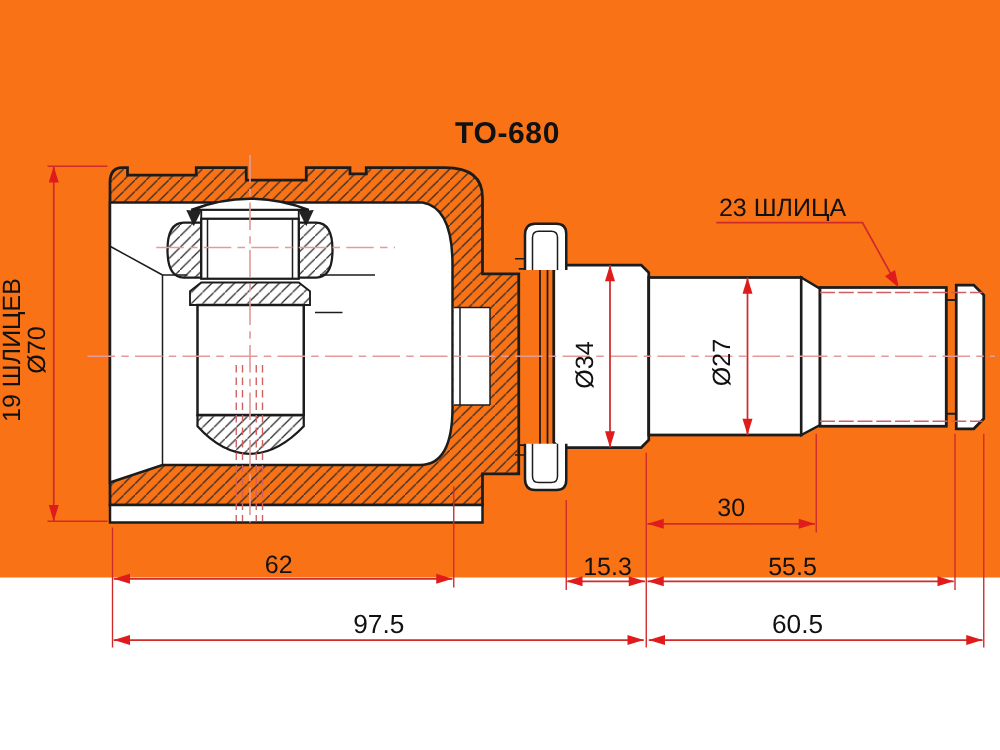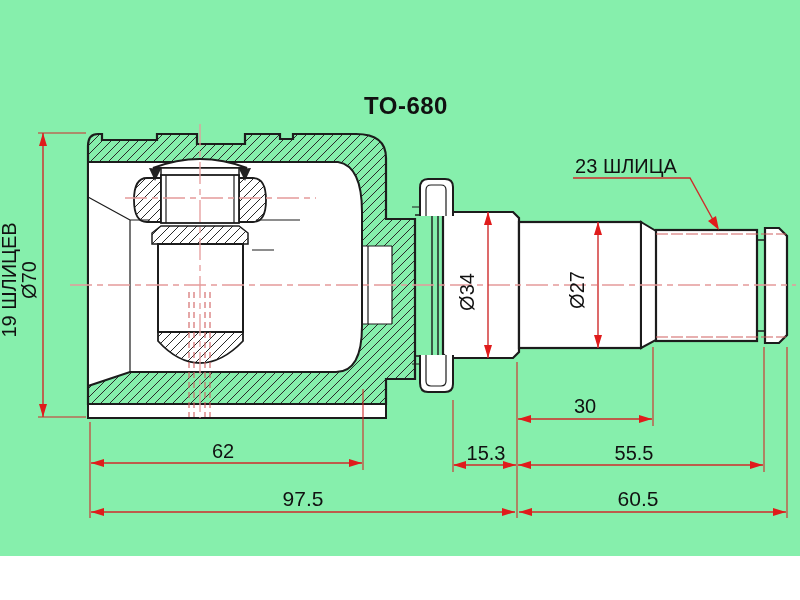--- a/index.html
+++ b/index.html
@@ -1,17 +1,17 @@
 <!DOCTYPE html>
 <html><head>
 <meta charset="utf-8">
 <style>
   html,body{margin:0;padding:0;background:#ffffff;}
   body{width:800px;height:600px;overflow:hidden;font-family:"Liberation Sans",sans-serif;}
-  .stage{position:relative;width:800px;height:556px;background:#86efac;}
+  .stage{position:relative;width:800px;height:462px;background:#f97316;}
   svg{display:block;}
   text{font-family:"Liberation Sans","DejaVu Sans",sans-serif;fill:#111;}
   .dim-num{font-size:20px;}
   .dim-num-lg{font-size:21px;}
   .callout{font-size:20px;}
   .title-txt{font-size:24px;font-weight:bold;letter-spacing:0.5px;}
 </style>
 </head>
 <body>
 

